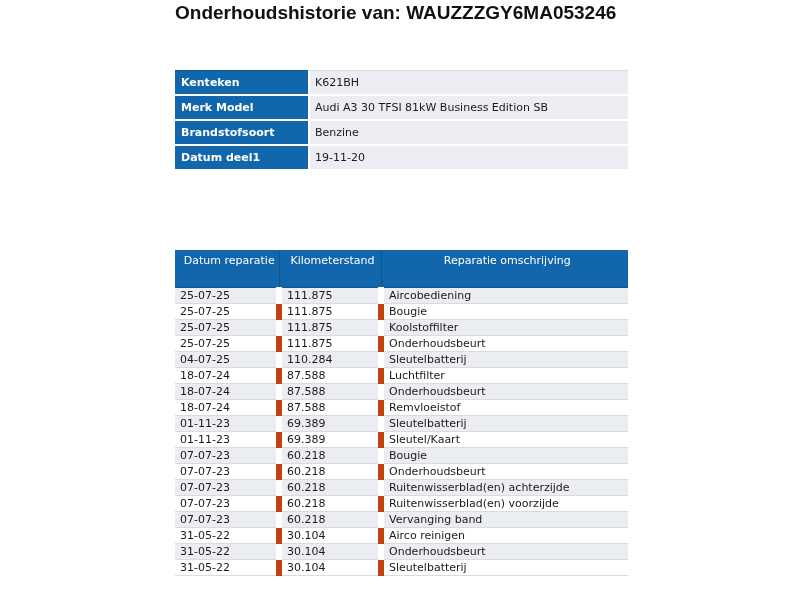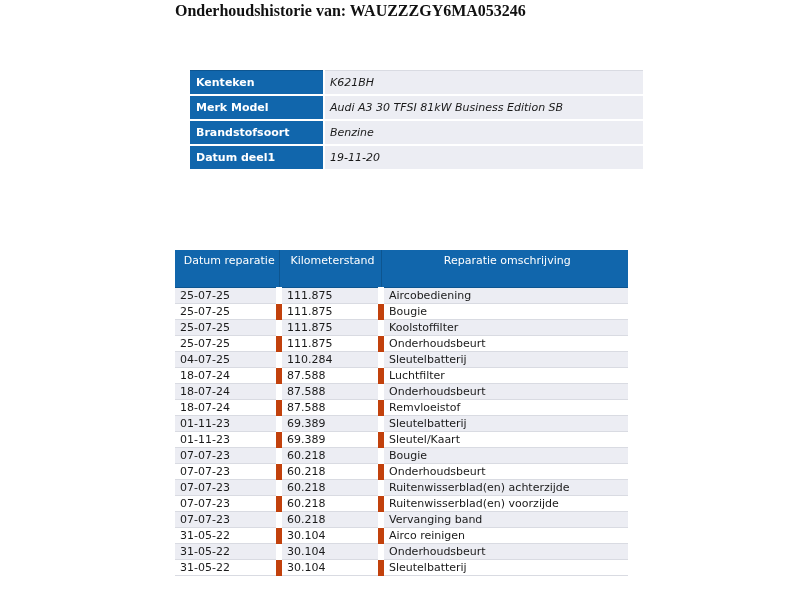--- a/index.html
+++ b/index.html
@@ -12,31 +12,31 @@
     height: 600px;
     overflow: hidden;
     position: relative;
     font-family: "DejaVu Sans", "Liberation Sans", sans-serif;
     color: #1a1a1a;
   }
   .page-title {
     position: absolute;
     left: 175px;
     top: 2px;
-    font-family: Liberation Serif, serif;
-    font-size: 16px;
+    font-family: Liberation Sans, sans-serif;
+    font-size: 19px;
     font-weight: bold;
     color: #111111;
     white-space: nowrap;
   }
   
   table { border-collapse: collapse; table-layout: fixed; }
   .info-table {
     position: absolute;
-    left: 190px;
+    left: 175px;
     top: 70px;
     width: 453px;
     font-size: 11px;
   }
   .info-table th {
     width: 127px;
     background: var(--header-blue, #1166ac);
     color: #ffffff;
     font-weight: bold;
     text-align: left;
@@ -49,21 +49,20 @@
     overflow: hidden;
   }
   .info-table td {
     background: var(--row-alt, #ecedf3);
     padding: 0 0 0 5px;
     height: 23px;
     border-top: 1px solid var(--row-border, #d9dbe2);
     border-bottom: 2px solid #ffffff;
     white-space: nowrap;
     overflow: hidden;
-    font-style: italic;
   }
   
   .history-table {
     position: absolute;
     left: 175px;
     top: 250px;
     width: 453px;
     font-size: 11px;
   }
   .history-table thead th {

